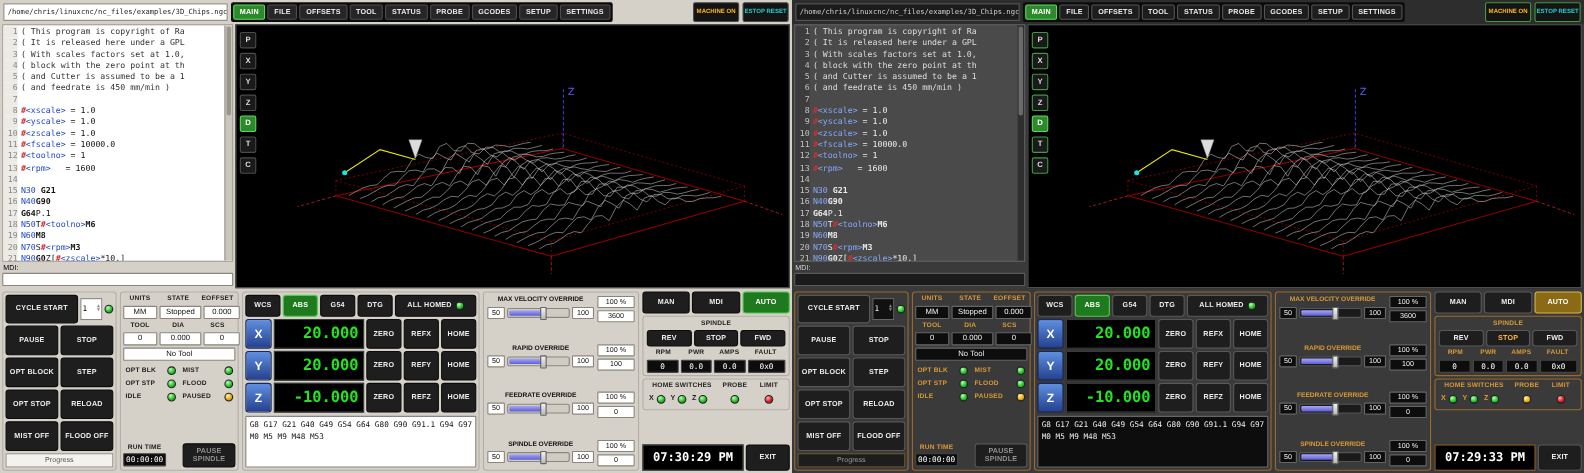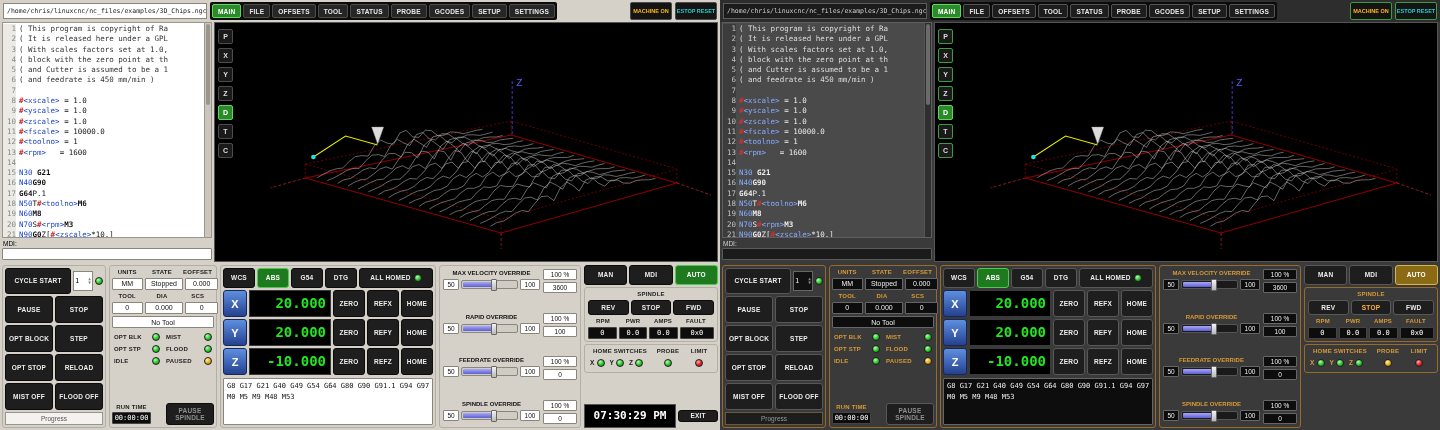--- a/index.html
+++ b/index.html
@@ -152,21 +152,21 @@
   .hdr4 { height:8px; } .val4 { gap:2px; height:12px; }
   .val4 .disp { font-family:"DejaVu Sans Mono",monospace; }
   .switches-frame { padding:2px 3px; }
   .sw-hdr, .sw-leds { display:grid; grid-template-columns:1fr 32px 30px; }
   .sw-hdr { height:9px; }
   .sw-leds { align-items:center; height:14px; }
   .xyz { display:flex; gap:5px; align-items:center; padding-left:2px; }
   .pair { display:flex; align-items:center; gap:2px; }
   .pair .sec-label { font-size:6.5px; }
   .center-led { display:flex; justify-content:center; }
-  .clock-row { display:flex; gap:2px; height:24px; margin-top:auto;align-items:center; }
+  .clock-row { display:flex; gap:2px; height:24px; margin-top:auto; }
   .clock { flex:1; background:#000; border:1px solid #555; color:#fff; font:bold 11px/22px "DejaVu Sans Mono",monospace; text-align:center; }
   .dark .clock { border-color:#9a6a2d; }
   .clock-row .btn { width:40px; }
 </style>
 </head>
 <body>
 
 <div id="app" data-name="dual-panel-app">
 <div class="panel light" data-name="panel">
 
@@ -882,17 +882,21 @@
             </span>
           </div>
           <span class="center-led" data-name="probe-indicator">
                 <span class="led" data-name="probe-led" data-led="amber"></span>
               </span>
           <span class="center-led" data-name="limit-indicator">
                 <span class="led" data-name="limit-led" data-led="red"></span>
               </span>
         </div>
       </div>
+      <div class="clock-row" data-name="clock-row">
+        <div class="clock" data-name="clock">07:29:33 PM</div>
+        <button class="btn" data-name="exit-button">EXIT</button>
+      </div>
     </div>
 
   </div>
 </div>
 </div>
 
 </body></html>

